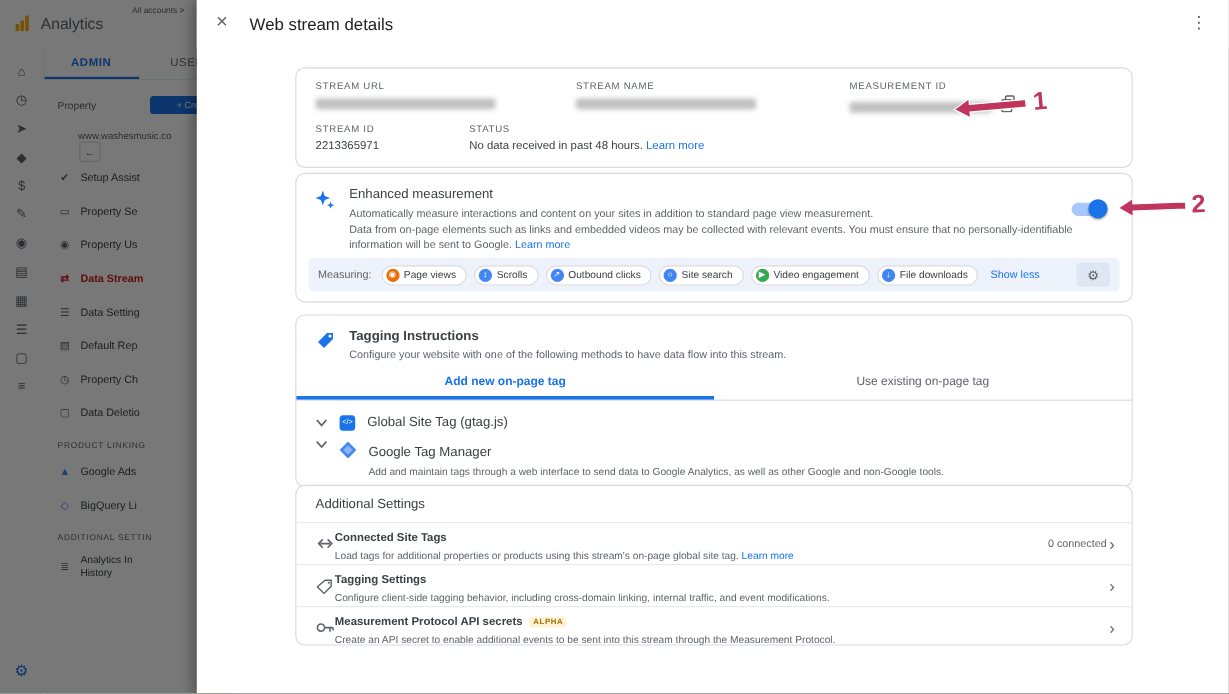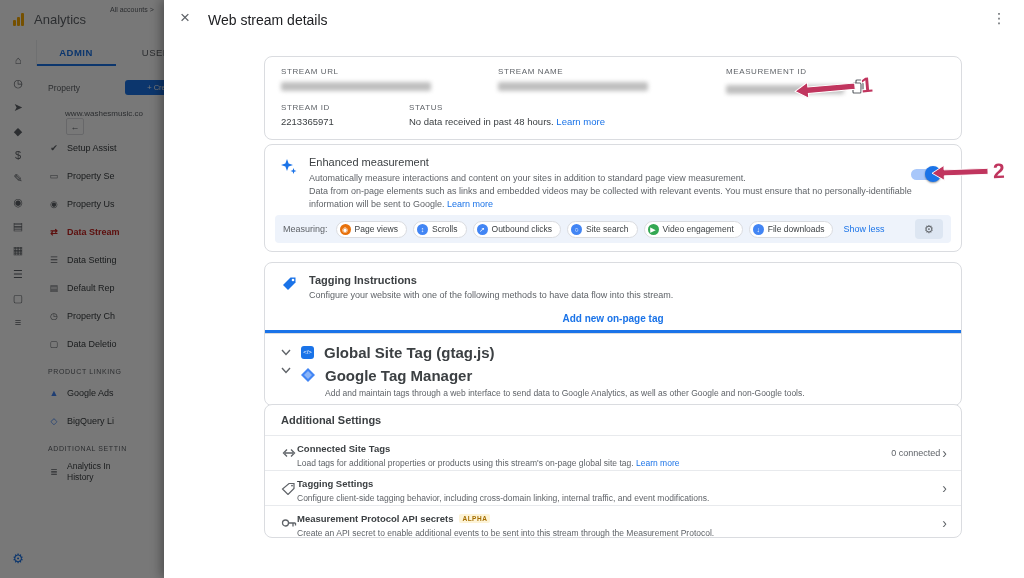--- a/index.html
+++ b/index.html
@@ -34,21 +34,21 @@
   .sec-h{padding:10px 0 4px 12px;font-size:7px;letter-spacing:.6px;color:#5f6368;}
   .mi.two{height:32px;}
   .mi.two .lbl2{line-height:1.25;font-size:8.5px;}
   .dim{position:absolute;inset:0;background:rgba(0,0,0,.53);pointer-events:none;}
   
   .modal{position:absolute;left:164px;top:0;width:860px;height:578px;background:#fff;box-shadow:-3px 0 10px rgba(0,0,0,.35);}
   .m-header{position:absolute;left:0;top:0;right:0;height:40px;background:#fff;}
   .close{position:absolute;left:16px;top:8px;font-size:17px;color:#5f6368;cursor:pointer;}
   .m-title{position:absolute;left:44px;top:12px;font-size:14px;color:#202124;}
   .kebab{position:absolute;right:18px;top:10px;font-size:14px;color:#5f6368;cursor:pointer;}
-  .card{position:absolute;left:82px;width:698px;background:#fff;border:1px solid #dadce0;border-radius:8px;box-sizing:border-box;margin-left:18px;}
+  .card{position:absolute;left:82px;width:698px;background:#fff;border:1px solid #dadce0;border-radius:8px;box-sizing:border-box;}
   .lnk{color:#1a73e8;text-decoration:none;cursor:pointer;}
   
   .c1{top:56px;height:84px;}
   .c1r1{display:flex;padding:10px 16px 0 16px;}
   .c1r2{display:flex;padding:9px 16px 0 16px;}
   .fld .flabel{font-size:8px;letter-spacing:.6px;color:#5f6368;}
   .fld .fval{font-size:9.5px;color:#3c4043;margin-top:4px;}
   .w1{width:217px;}.w2{width:228px;}.w3{flex:1;}.w4{width:128px;}
   .redact{width:150px;height:9px;margin-top:6px;background:#bfbfbf;border-radius:2px;filter:blur(2px);}
   .redact.sm{width:118px;display:inline-block;vertical-align:middle;}
@@ -77,27 +77,27 @@
   .c3-title{position:absolute;left:44px;top:11px;font-size:11px;font-weight:bold;color:#3c4043;}
   .c3-sub{position:absolute;left:44px;top:27px;font-size:9px;color:#5f6368;}
   .tabs{position:absolute;left:0;top:44px;right:0;height:26px;display:flex;border-bottom:1px solid #dadce0;}
   .tab{flex:1;display:flex;align-items:center;justify-content:center;font-size:10px;color:#5f6368;cursor:pointer;
        border-bottom:3px solid transparent;box-sizing:border-box;}
   .tab.active{color:#1a73e8;font-weight:bold;border-bottom-color:#1a73e8;}
   .trow{position:absolute;left:0;right:0;display:flex;align-items:center;gap:10px;padding-left:16px;cursor:pointer;}
   .trow.r1{top:76px;height:26px;}
   .trow.r2{top:102px;height:30px;align-items:flex-start;padding-top:2px;}
   .chev-d{line-height:0;flex:0 0 10px;}
-  .tr-title{font-size:15px;font-weight:bold;color:#3c4043;}
+  .tr-title{font-size:11px;font-weight:normal;color:#3c4043;}
   .tr-desc{font-size:8.5px;color:#5f6368;margin-top:3px;}
   .gtag-ic{width:13px;height:13px;border-radius:3px;background:#1a73e8;color:#fff;font-size:6px;display:flex;align-items:center;justify-content:center;flex:0 0 13px;}
   .gtm-ic{line-height:0;flex:0 0 14px;margin-top:1px;}
   
   .c4{top:404px;height:134px;}
-  .c4h{padding:9px 16px;font-size:11px;font-weight:bold;color:#3c4043;border-bottom:1px solid #e8eaed;}
+  .c4h{padding:9px 16px;font-size:11px;font-weight:normal;color:#3c4043;border-bottom:1px solid #e8eaed;}
   .arow{display:flex;align-items:center;gap:0;padding:5px 12px 5px 16px;border-bottom:1px solid #e8eaed;height:24px;cursor:pointer;justify-content:space-between;}
   .arow:last-child{border-bottom:none;}
   .aic{flex:0 0 16px;line-height:0;}
   .atxt{flex:1;min-width:0;}
   .at{font-size:9.5px;font-weight:bold;color:#3c4043;}
   .ad{font-size:8.5px;color:#5f6368;margin-top:2px;white-space:nowrap;overflow:hidden;text-overflow:ellipsis;}
   .aright{font-size:9px;color:#5f6368;white-space:nowrap;}
   .chev{font-size:14px;color:#5f6368;line-height:1;padding:0 2px;}
   .badge{display:inline-block;margin-left:6px;font-size:6.5px;font-weight:bold;letter-spacing:.5px;color:#a56e00;background:#fdf3d6;
          border-radius:2px;padding:1px 3px;vertical-align:1px;}
@@ -296,20 +296,21 @@
       <span class="t-icon">
         <svg width="16" height="16" viewBox="0 0 16 16">
             <path d="M9.5 1.5 H14.5 V6.5 L7 14 L2 9 Z" fill="#1a73e8"></path>
             <circle cx="12" cy="4" r="1.3" fill="#fff"></circle>
           </svg>
       </span>
       <div class="c3-title">Tagging Instructions</div>
       <div class="c3-sub">Configure your website with one of the following methods to have data flow into this stream.</div>
       <div class="tabs">
         <div class="tab active">Add new on-page tag</div>
+        <div class="tab">Use existing on-page tag</div>
       </div>
       <div class="trow r1">
         <span class="chev-d">
           <svg width="10" height="7" viewBox="0 0 10 7">
               <path d="M1 1 L5 5.5 L9 1" fill="none" stroke="#5f6368" stroke-width="1.4"></path>
             </svg></span>
         <span class="gtag-ic">&lt;/&gt;</span>
         <span class="tr-title">Global Site Tag (gtag.js)</span>
       </div>
       <div class="trow r2">

